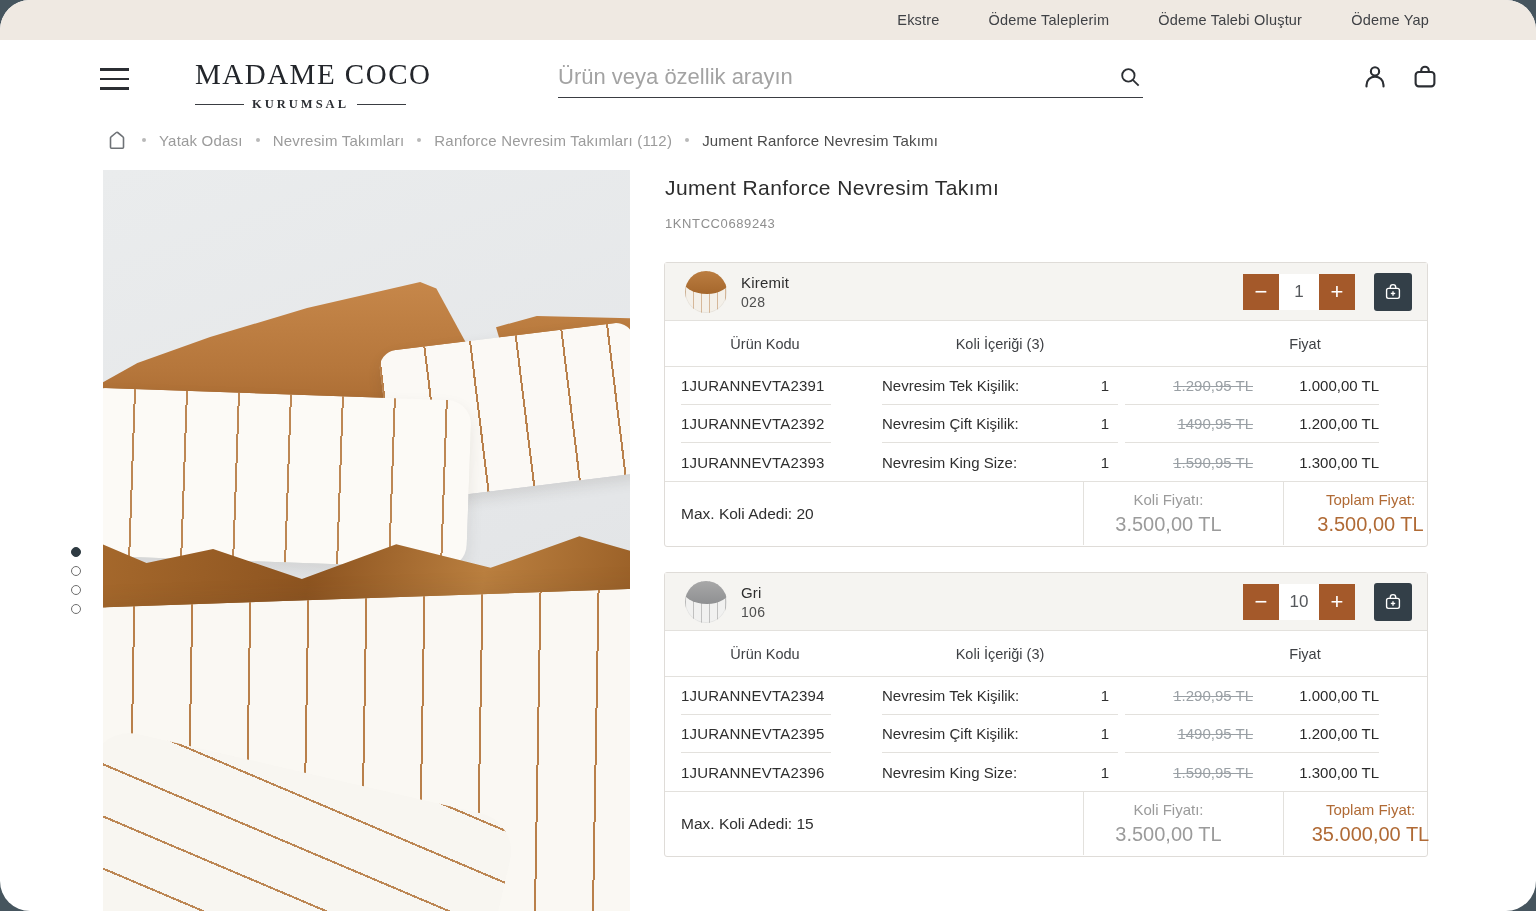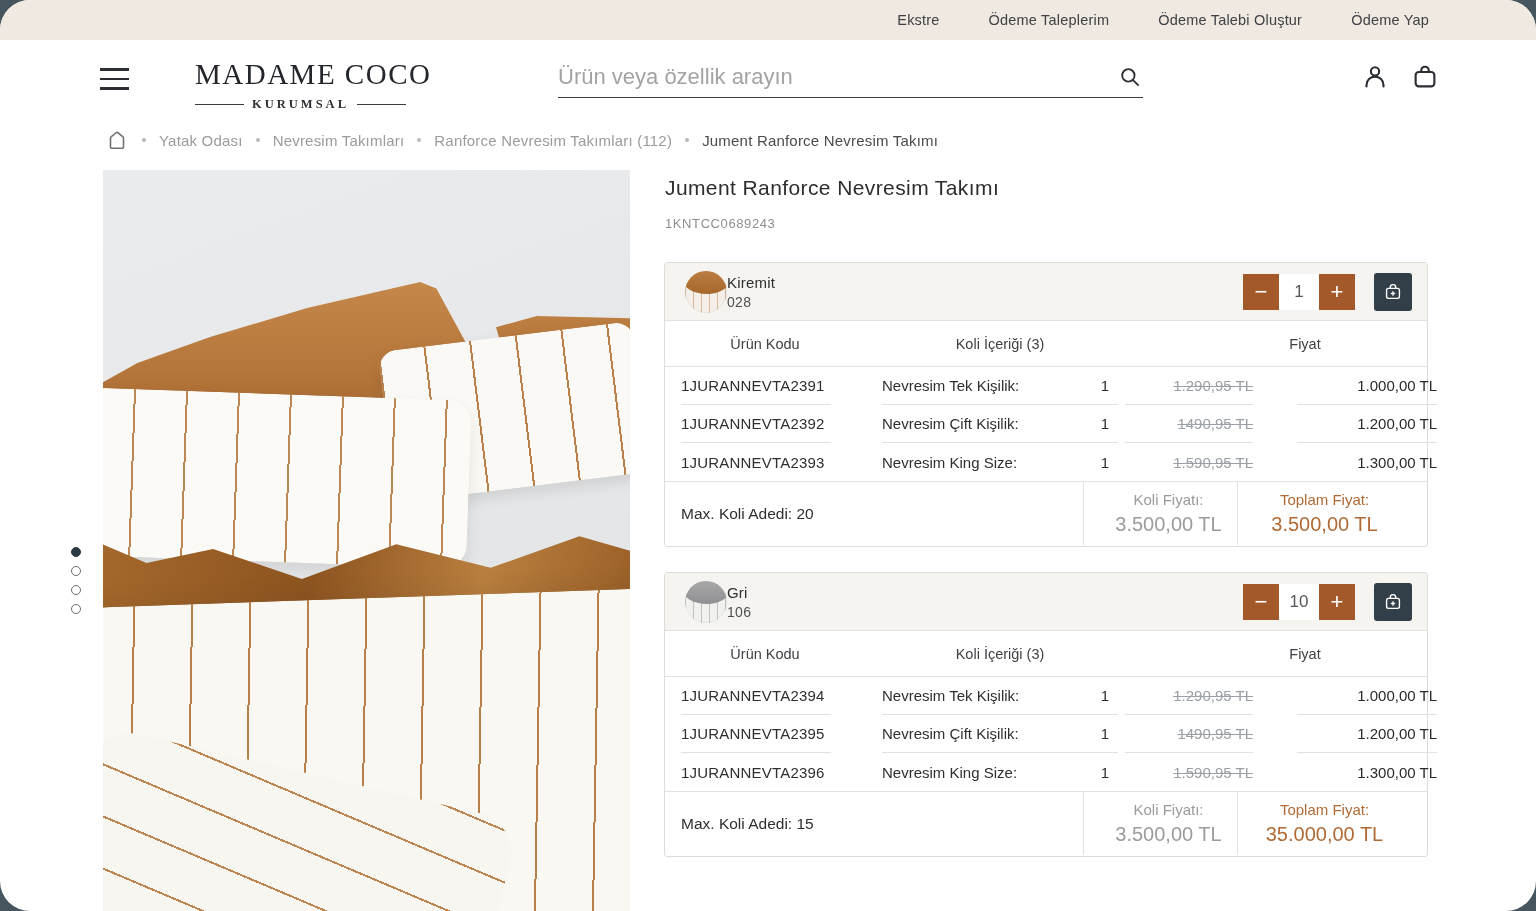--- a/index.html
+++ b/index.html
@@ -90,21 +90,21 @@
             display:flex; align-items:center; padding-left:20px; }
   .v-thumb { width:42px; height:42px; border-radius:50%; overflow:hidden; position:relative;
              background:#F2EEE7; flex:0 0 auto; cursor:pointer; box-shadow:0 0 0 1px rgba(0,0,0,.05) inset; }
   .v-thumb .half { position:absolute; left:-8%; top:-6%; width:116%; height:62%;
                    border-radius:0 0 48% 52% / 0 0 55% 60%; }
   .v-thumb.kiremit { background:repeating-linear-gradient(90deg,rgba(178,115,56,.45) 0 1px,transparent 1px 8px),#F4F0E9; }
   .v-thumb.kiremit .half { background:linear-gradient(180deg,#BE8044,#A5672C); }
   .v-thumb.gri { background:repeating-linear-gradient(90deg,rgba(120,120,120,.4) 0 1px,transparent 1px 8px),#F1F1F0; }
   .v-thumb.gri .half { background:linear-gradient(180deg,#ABABAB,#8F9092); }
 
-  .v-names { }
+  .v-names { margin-left:14px; }
   .v-name { font-size:15px; color:#2E2E2E; letter-spacing:.2px; }
   .v-sub  { font-size:14px; color:#4F4F4F; margin-top:3px; letter-spacing:.3px; }
 
   .qty { position:absolute; right:72px; top:11px; display:flex; height:36px; }
   .qty button { width:36px; height:36px; border:none; background:#A4592A; color:#fff;
                 font-size:22px; line-height:1; cursor:pointer; display:flex; align-items:center; justify-content:center; }
   .qty input { width:40px; height:36px; border:none; background:#fff; text-align:center;
                font-size:17px; color:#55585C; outline:none; font-family:"Liberation Sans",sans-serif; }
   .addcart { position:absolute; right:15px; top:10px; width:38px; height:38px; border:none; border-radius:3px;
              background:#333F48; cursor:pointer; display:flex; align-items:center; justify-content:center; }
@@ -117,30 +117,30 @@
   .th-koli { left:200px; width:270px; }
   .th-fiyat { left:540px; width:200px; }
 
   .trow { position:relative; height:38px; }
   .trow div { position:absolute; top:0; height:100%; display:flex; align-items:center; font-size:15px; }
   .trow:not(.last) div { border-bottom:1px solid #E3E1DD; }
   .c-code { left:16px; width:150px; color:#2F2F2F; letter-spacing:.2px; }
   .c-size { left:217px; width:210px; color:#2F2F2F; }
   .c-count { left:427px; width:26px; justify-content:center; color:#2F2F2F; }
   .c-old { left:460px; width:128px; justify-content:flex-end; color:#9AA0A5; text-decoration:line-through; }
-  .c-price { left:632px; width:140px; justify-content:flex-end; color:#2A2A2A;text-align:right; }
+  .c-price { left:574px; width:140px; justify-content:flex-end; color:#2A2A2A;text-align:right; }
 
   
   .v-foot { position:relative; height:64px; border-top:1px solid #E3E1DD; }
   .f-max { position:absolute; left:16px; top:0; height:100%; display:flex; align-items:center;
            font-size:15.5px; color:#2F2F2F; }
   .f-mid, .f-right { position:absolute; top:0; height:100%; display:flex; flex-direction:column;
            align-items:center; justify-content:center; gap:5px; }
   .f-mid { left:418px; width:170px; border-left:1px solid #E3E1DD; }
-  .f-right { left:572px; width:174px; border-left:1px solid #E3E1DD; }
+  .f-right { left:618px; width:174px; border-left:1px solid #E3E1DD; }
   .f-mid .lab, .f-mid .val { color:#9B9B9B; font-size:15px; }
   .f-right .lab, .f-right .val { color:#B06A35; font-size:15px; }
   .f-mid .val, .f-right .val { font-size:20px; }
 
   svg { display:block; }
 </style>
 </head>
 <body>
 
 <div class="window">

